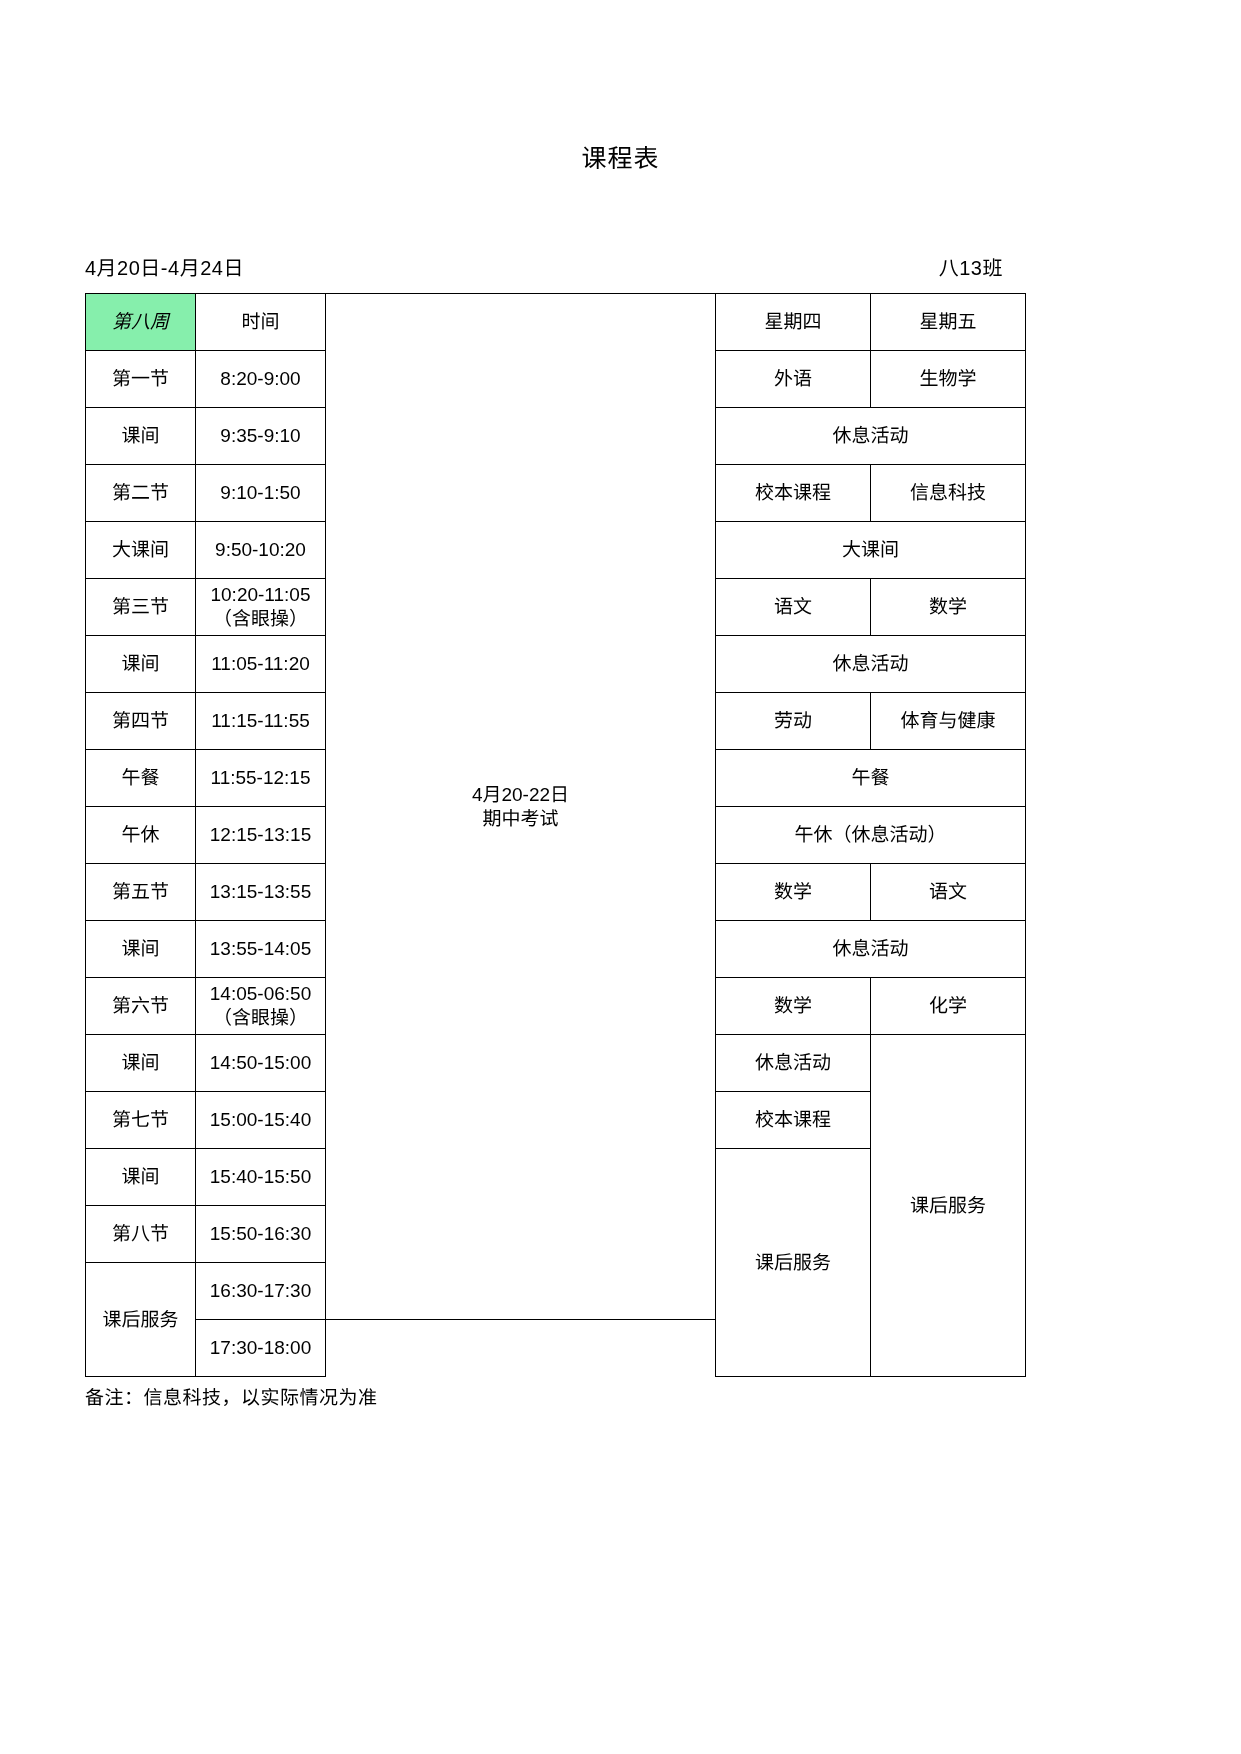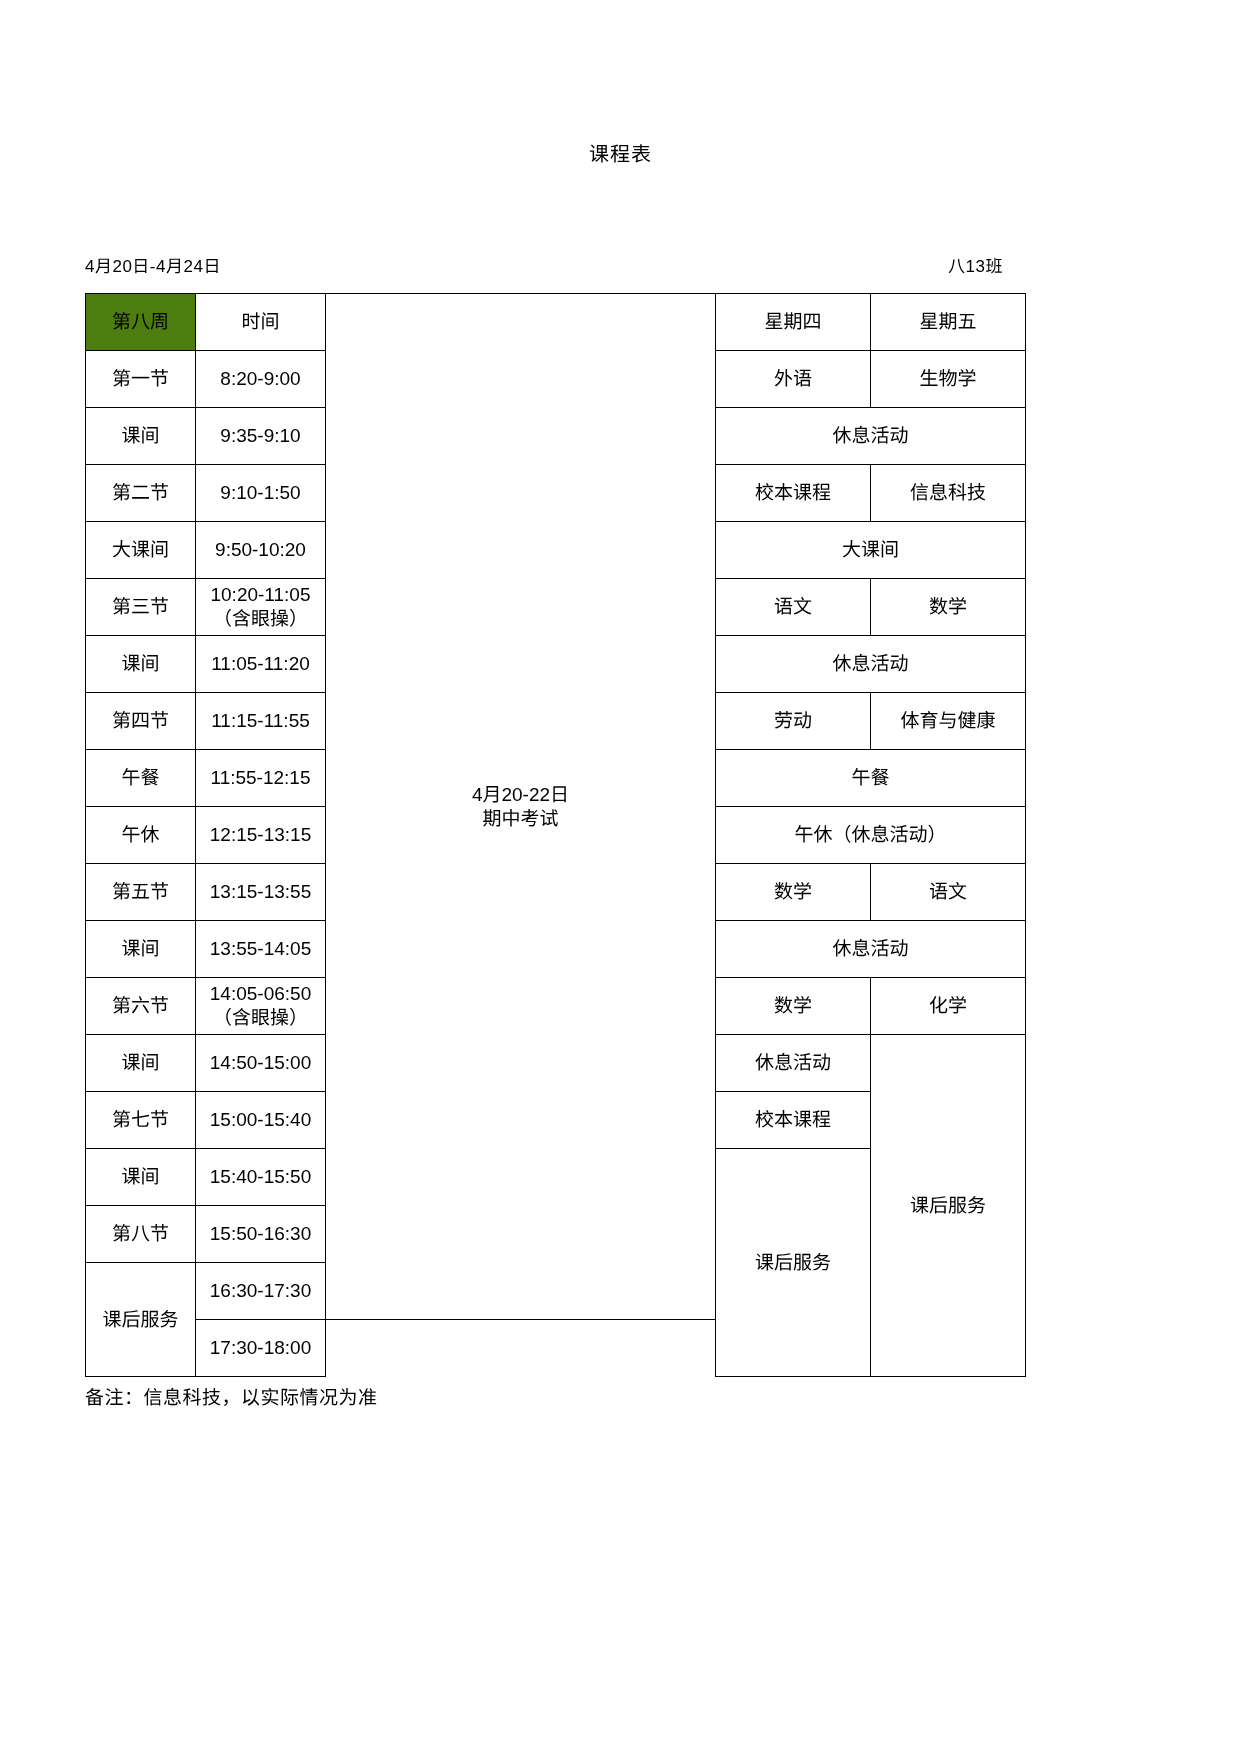--- a/index.html
+++ b/index.html
@@ -24,35 +24,35 @@
   }
   .title-block {
     position: absolute;
     left: 0;
     top: 140px;
     width: 1241px;
     text-align: center;
     line-height: 1.45;
   }
   .title-main {
-    font-size: 20px;
+    font-size: 25px;
     letter-spacing: 1px;
   }
   .title-sub {
     font-size: 25px;
     letter-spacing: 0px;
   }
   .meta-row {
     position: absolute;
     left: 85px;
     top: 252px;
     width: 1040px;
     display: flex;
     justify-content: space-between;
-    font-size: 17px;
+    font-size: 20px;
     text-align: right;
   }
   .meta-left { letter-spacing: 0.5px; }
   .meta-right { letter-spacing: 0.5px; padding-right: 122px; }
 
   table.schedule {
     position: absolute;
     left: 85px;
     top: 293px;
     width: 940px;
@@ -67,22 +67,23 @@
     padding: 0;
     height: 56px;
     line-height: 1.25;
   }
   .col-period { width: 110px; }
   .col-time   { width: 130px; }
   .col-exam   { width: 390px; }
   .col-day    { width: 155px; }
 
   td.week-head {
-    background: #4d7c0f;
-    font-size: 19px;
+    background: #86efac;
+    font-size: 19px;
+    font-style: italic;
   }
   td.two-line { line-height: 1.18; font-size: 18px; }
   td.exam-cell {
     font-size: 19px;
     line-height: 1.6;
     vertical-align: middle;
   }
   .note {
     position: absolute;
     left: 85px;

